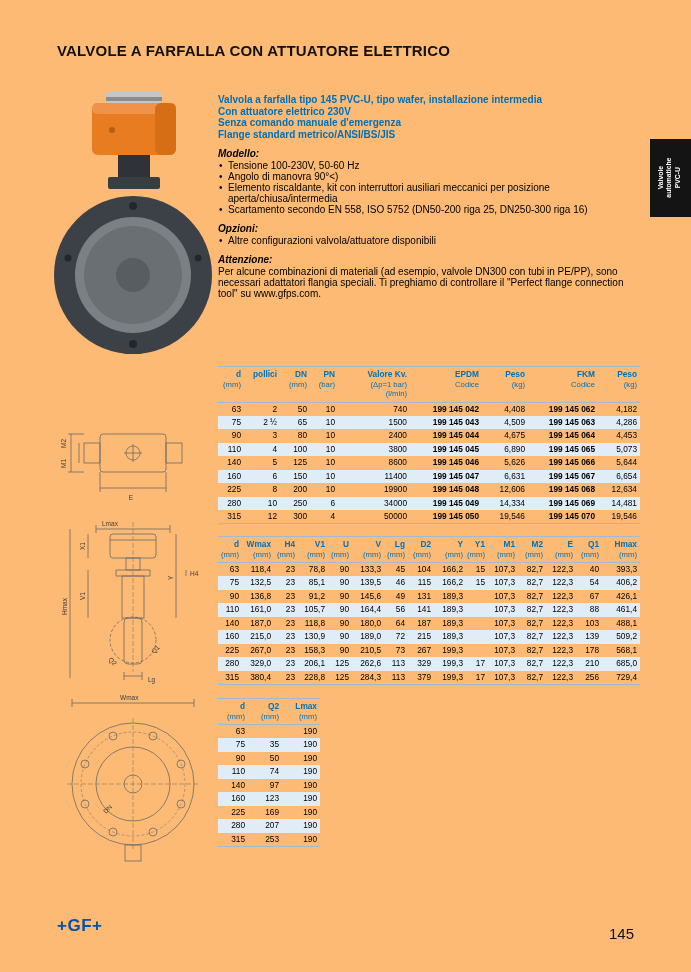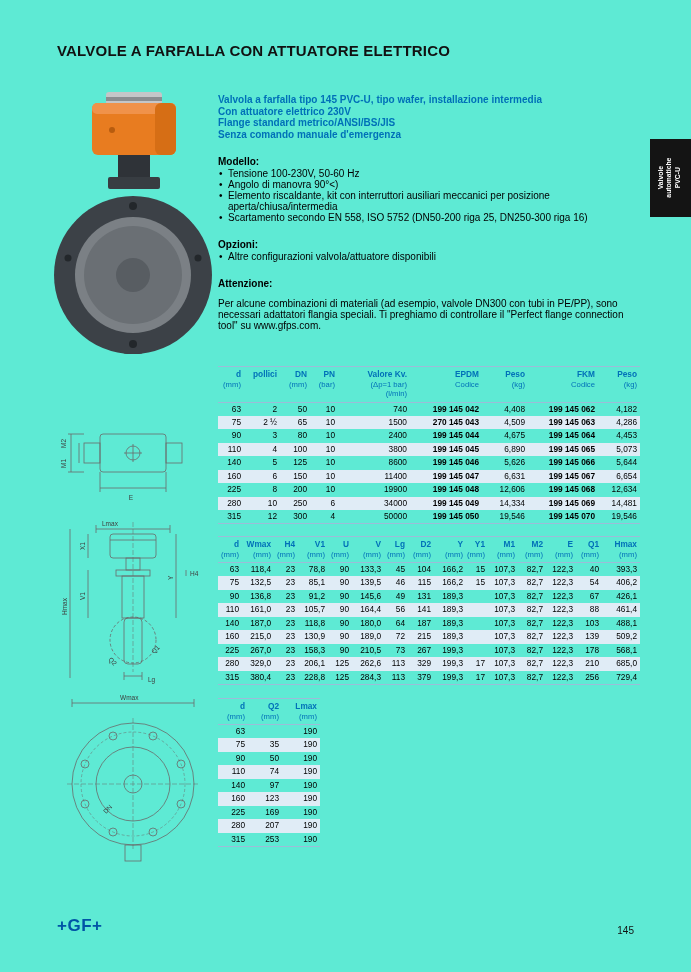--- a/index.html
+++ b/index.html
@@ -1,34 +1,34 @@
 <!DOCTYPE html>
 <html><head>
 <meta charset="utf-8">
 <style>
   * { margin:0; padding:0; box-sizing:border-box; }
   html,body { width:691px; height:972px; background:#fff; }
   body { font-family:"Liberation Sans", sans-serif; color:#000; position:relative; }
-  .page { position:absolute; inset:0; background:#5eead4; overflow:hidden; }
+  .page { position:absolute; inset:0; background:#fdba74; overflow:hidden; }
 
   .title { position:absolute; left:57px; top:42px; font-size:15px; font-weight:bold; letter-spacing:.2px; color:#111; }
 
   .side-tab { position:absolute; right:0; top:139px; width:41px; height:78px; background:#141414; color:#fff;
               display:flex; align-items:center; justify-content:center; }
   .side-tab .vtext { transform:rotate(-90deg); font-size:6.8px; line-height:8.4px; text-align:center; white-space:nowrap; font-weight:bold; }
 
   .photo { position:absolute; left:54px; top:88px; width:158px; height:275px; }
 
   .intro { position:absolute; left:218px; top:94px; width:418px; font-size:10px; line-height:11px; }
   .intro-head { color:#0070b8; font-weight:bold; line-height:11.5px; }
-  .section-label { font-weight:bold; margin-top:16px; margin-bottom:1px; }
+  .section-label { font-weight:bold; margin-top:8px; margin-bottom:1px;font-style:italic; }
   ul.bullets { list-style:none; }
   ul.bullets li { padding-left:10px; position:relative; }
   ul.bullets li::before { content:"•"; position:absolute; left:1px; top:-0.5px; }
-  .att-text { margin-top:9px; }
+  .att-text { margin-top:1px; }
 
   table.tbl { position:absolute; border-collapse:collapse; table-layout:fixed; }
   .t1 { left:218px; top:366px; width:422px; }
   .t2 { left:218px; top:536px; width:422px; }
   .t3 { left:218px; top:698px; width:102px; }
   .tbl th, .tbl td { text-align:right; vertical-align:top; padding:2px 3px 0 0; font-size:8.3px; line-height:9.5px; }
   .tbl td { height:13.5px; }
   .tbl thead tr { border-top:1px solid #9cbcd8; border-bottom:1px solid #9cbcd8; }
   .tbl tbody tr:last-child { border-bottom:1px solid #9cbcd8; }
   .tbl thead th { padding-top:3px; padding-bottom:3px; }
@@ -37,21 +37,21 @@
   .tbl tbody tr:nth-child(even) { background:#e0ecf6; }
   .tbl td.bold { font-weight:bold; }
 
   .drawing { position:absolute; }
   .d1 { left:58px; top:418px; }
   .d2 { left:58px; top:520px; }
   .d3 { left:58px; top:692px; }
   .drawing text { font-size:6.5px; fill:#3d3d3d; font-family:"Liberation Sans", sans-serif; }
 
   .footer-logo { position:absolute; left:57px; top:916px; color:#0054a6; font-weight:bold; font-size:17px; letter-spacing:.5px; }
-  .page-number { position:absolute; right:57px; top:925px; font-size:10px; color:#111; }
+  .page-number { position:absolute; right:57px; top:925px; font-size:15px; color:#111; }
 </style>
 </head>
 <body>
 
 <div class="page">
 
   <h1 class="title">VALVOLE A FARFALLA CON ATTUATORE ELETTRICO</h1>
 
   <div class="side-tab">
     <div class="vtext">
@@ -88,22 +88,22 @@
         <circle cx="14" cy="170" r="3.5" fill="#23272b"></circle>
         <circle cx="144" cy="170" r="3.5" fill="#23272b"></circle>
       </g>
     </svg>
   </div>
 
   <div class="intro">
     <div class="intro-head">
       <div>Valvola a farfalla tipo 145 PVC-U, tipo wafer, installazione intermedia</div>
       <div>Con attuatore elettrico 230V</div>
+      <div>Senza comando manuale d'emergenza</div>
       <div>Flange standard metrico/ANSI/BS/JIS</div>
-      <div>Senza comando manuale d'emergenza</div>
     </div>
 
     <div class="section-label">Modello:</div>
     <ul class="bullets">
       <li>Tensione 100-230V, 50-60 Hz</li>
       <li>Angolo di manovra 90°&lt;)</li>
       <li>Elemento riscaldante, kit con interruttori ausiliari meccanici per posizione aperta/chiusa/intermedia</li>
       <li>Scartamento secondo EN 558, ISO 5752 (DN50-200 riga 25, DN250-300 riga 16)</li>
     </ul>
 
@@ -179,21 +179,21 @@
           <td>4,408</td>
           <td class="bold">199 145 062</td>
           <td>4,182</td>
         </tr>
         <tr>
           <td>75</td>
           <td>2 ½</td>
           <td>65</td>
           <td>10</td>
           <td>1500</td>
-          <td class="bold">270 145 043</td>
+          <td class="bold">199 145 043</td>
           <td>4,509</td>
           <td class="bold">199 145 063</td>
           <td>4,286</td>
         </tr>
         <tr>
           <td>90</td>
           <td>3</td>
           <td>80</td>
           <td>10</td>
           <td>2400</td>

